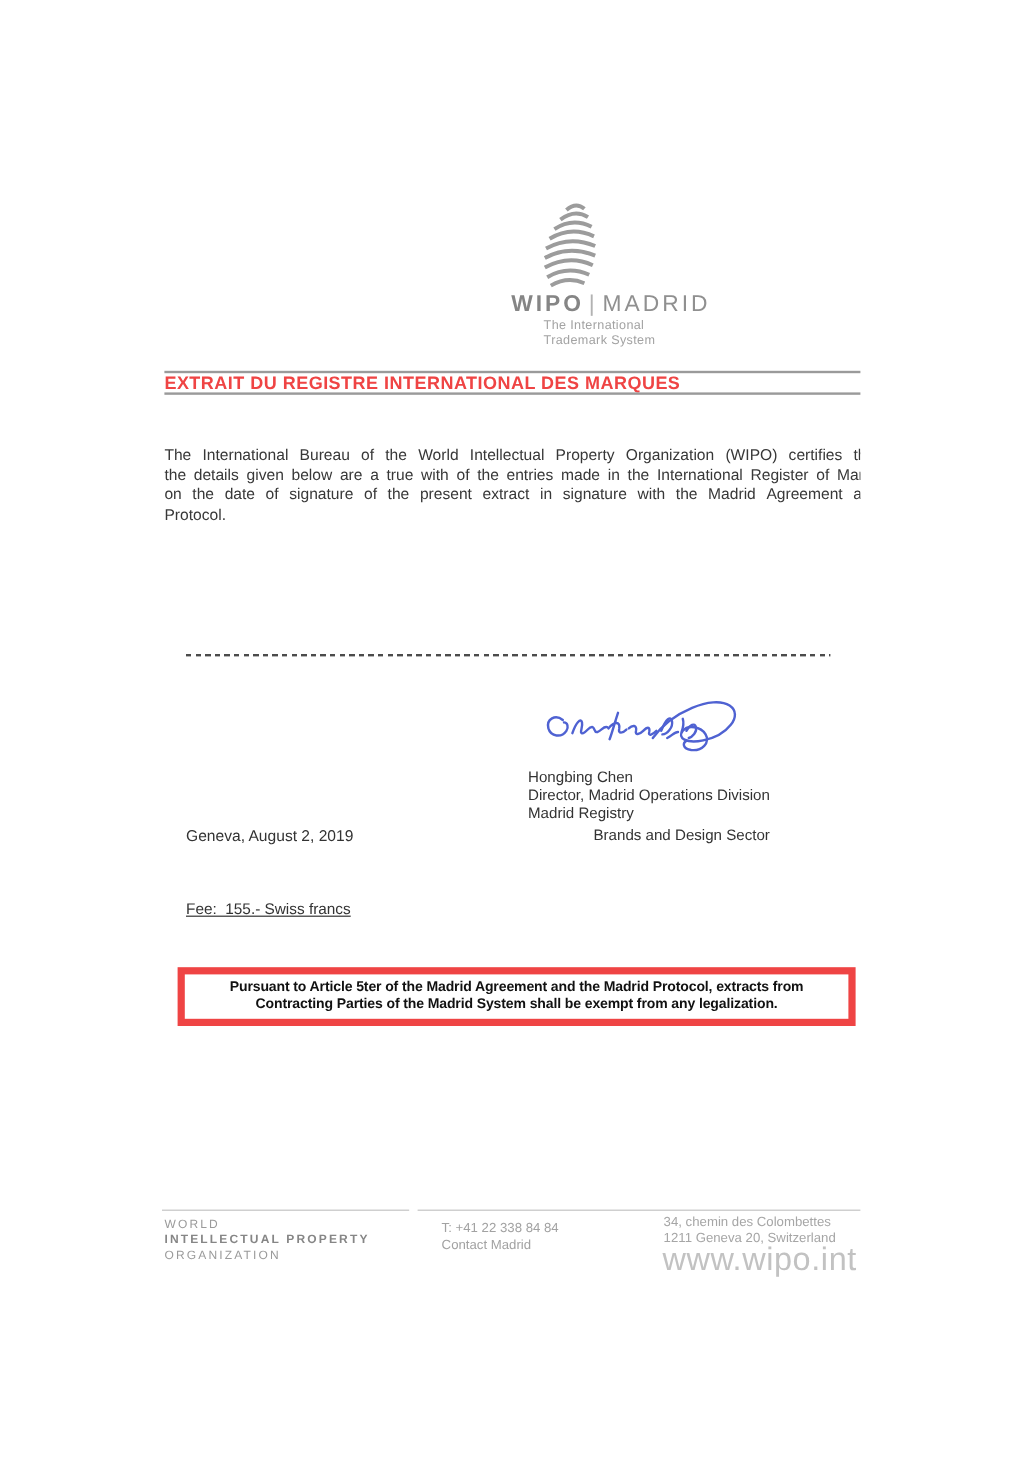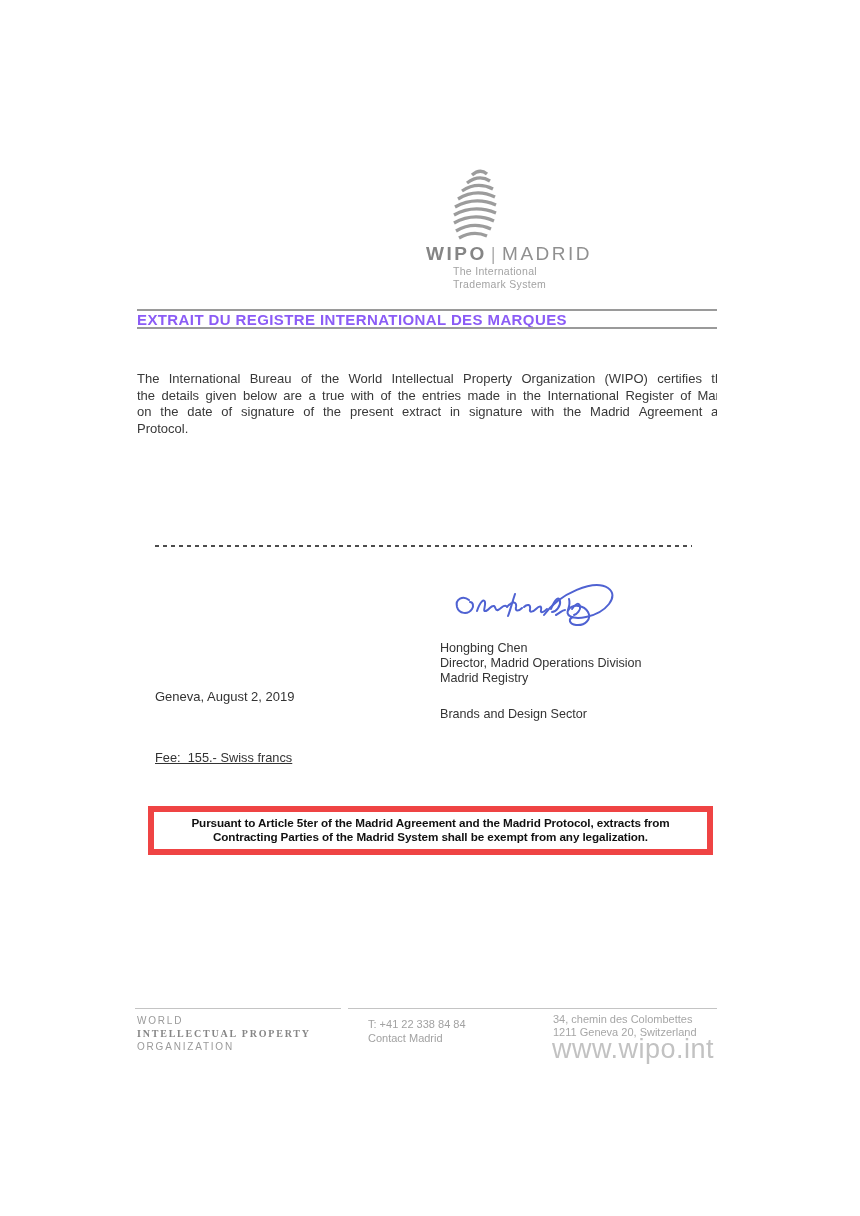--- a/index.html
+++ b/index.html
@@ -9,48 +9,48 @@
 
   
   .brandline{left:426px;top:243px;font-size:19px;letter-spacing:2.5px;white-space:nowrap;}
   .brand-w{font-weight:700;color:#858585;}
   .brand-sep{color:#b2b2b2;font-weight:300;padding:0 4px;}
   .brand-m{color:#909090;}
   .tagline{left:453px;top:265px;font-size:10.5px;line-height:13px;color:#a3a3a3;letter-spacing:.3px;white-space:nowrap;}
 
   
   .rule{background:#9a9a9a;height:1.6px;}
-  .htitle{left:137px;top:311px;font-size:15px;font-weight:700;color:#8b5cf6;letter-spacing:.4px;white-space:nowrap;}
+  .htitle{left:137px;top:311px;font-size:15px;font-weight:700;color:#ef4444;letter-spacing:.4px;white-space:nowrap;}
 
   
   .cert{left:137px;top:371px;width:596px;font-size:13px;color:#383838;}
   .cert .ln{height:16.6px;line-height:16.6px;}
   .just{display:flex;justify-content:space-between;}
   .just span{white-space:nowrap;}
 
   .dashrule{left:155px;top:545px;width:537px;height:2px;
     background:repeating-linear-gradient(90deg,#4c4c4c 0 4.5px,transparent 4.5px 8px);}
 
   
   .sigsvg{left:448px;top:571px;}
   .sigblock{left:440px;top:641px;font-size:12.6px;line-height:15.2px;color:#333;white-space:nowrap;}
-  .sigblock .gap{margin-top:20px;}
+  .sigblock .gap{margin-top:2px;text-align:right;}
   .placedate{left:155px;top:689px;font-size:13px;color:#333;white-space:nowrap;}
   .fee{left:155px;top:750px;font-size:12.8px;color:#333;text-decoration:underline;white-space:pre;}
 
   
   .legalbox{left:148px;top:806px;width:543px;border:6px solid #ef4444;background:#fff;
     padding:4px 5px 5px 5px;text-align:center;font-size:11.7px;font-weight:700;color:#111;
     line-height:14.2px;letter-spacing:-0.1px;overflow:hidden;}
   .legalbox div{white-space:nowrap;}
 
   
   .frule{top:1008px;height:1.3px;background:#c4c4c4;}
   .fcol1{left:137px;top:1014px;font-size:10px;line-height:13.2px;letter-spacing:1.8px;color:#9a9a9a;white-space:nowrap;}
-  .fcol1 .b{font-weight:700;color:#868686;font-family:Liberation Serif, serif;}
+  .fcol1 .b{font-weight:700;color:#868686;}
   .fcol2{left:368px;top:1017px;font-size:11px;line-height:14px;color:#a2a2a2;white-space:nowrap;}
   .fcol2 a{color:#a2a2a2;cursor:pointer;}
   .fcol3{left:553px;top:1013px;font-size:11px;line-height:13.2px;color:#a6a6a6;white-space:nowrap;}
   .website{left:552px;top:1034px;font-size:27px;color:#c2c2c2;letter-spacing:.5px;white-space:nowrap;}
 
   svg{display:block;}
 </style>
 </head>
 <body>
 

